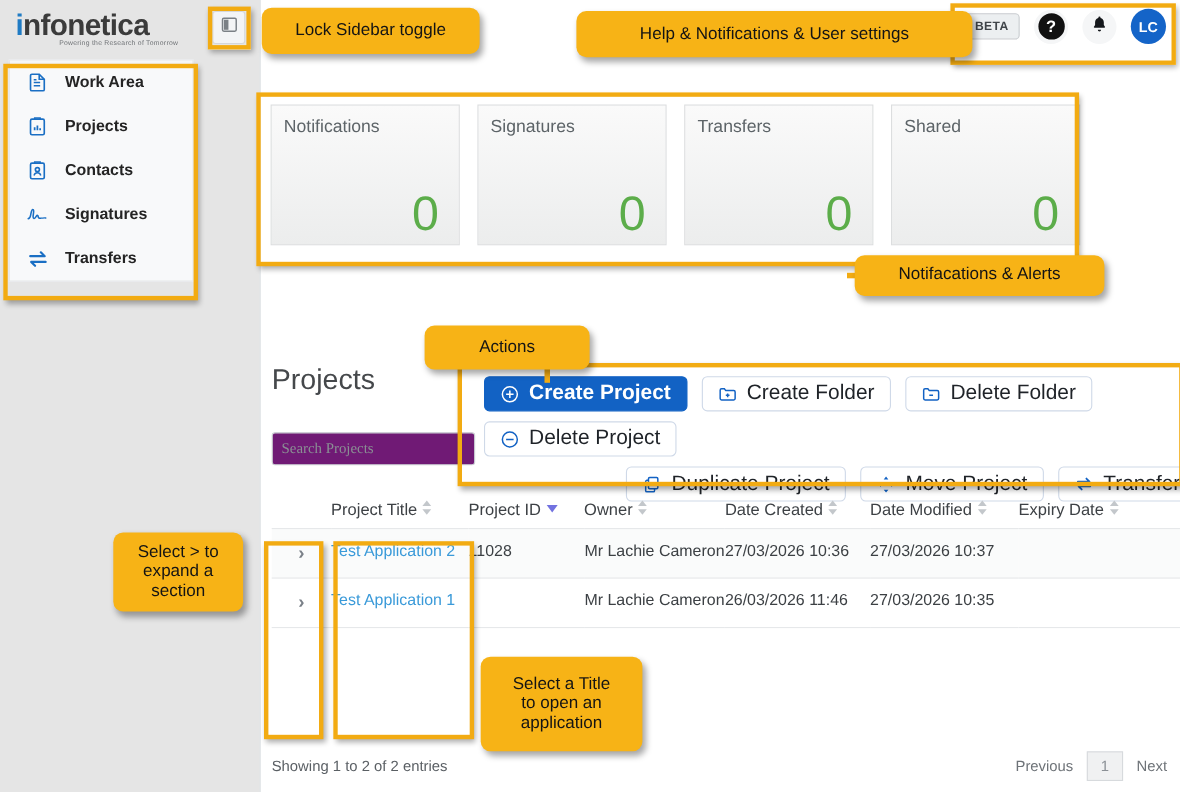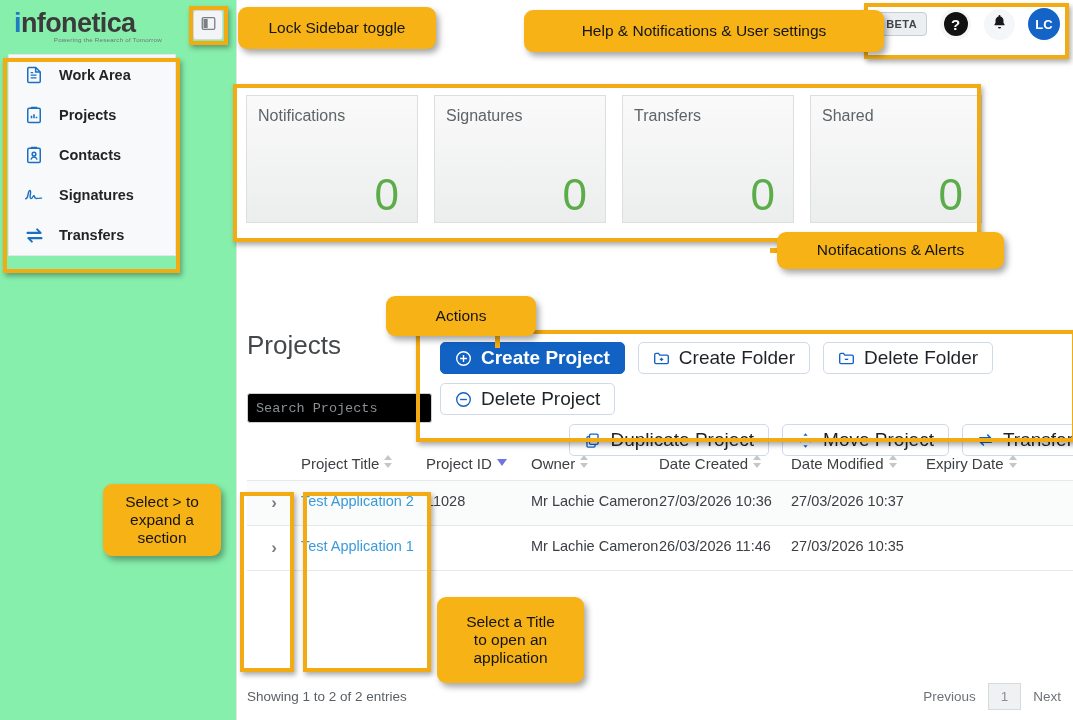--- a/index.html
+++ b/index.html
@@ -7,21 +7,21 @@
     width: 1073px; height: 720px;
     font-family: "Liberation Sans", sans-serif;
     background: #ffffff;
     overflow: hidden;
   }
   #root { position: relative; width: 1073px; height: 720px; background: #ffffff; }
 
   
   .sidebar {
     position: absolute; left: 0; top: 0; width: 237px; height: 720px;
-    background: #86efac; border-right: 1px solid #e2e5e8;
+    background: #e5e5e5; border-right: 1px solid #e2e5e8;
   }
   .logo-wrap {
     position: absolute; left: 14px; top: 8px; width: 150px; height: 38px;
   }
   .logo-text {
     font-size: 27px; font-weight: 700; letter-spacing: -0.6px;
     color: #3b3b3b; line-height: 30px;
   }
   .logo-text .ic { color: #1f7bc4; }
   .logo-tag {
@@ -89,22 +89,22 @@
 
   
   .page-title {
     position: absolute; left: 247px; top: 330px;
     font-size: 26px; color: #45484b; font-weight: 400;
   }
   .search-box {
     position: absolute; left: 247px; top: 393px;
     width: 185px; height: 30px;
     border: 1px solid #ccd0d4; border-radius: 3px;
-    background: #000000; font-size: 13.5px; color: #8a8f94;
-    padding: 0 8px; font-family: Liberation Mono, monospace;
+    background: #701a75; font-size: 13.5px; color: #8a8f94;
+    padding: 0 8px; font-family: Liberation Serif, serif;
   }
   .search-box::placeholder { color: #8a8f94; }
 
   .actions {
     position: absolute; left: 440px; top: 342px;
     width: 650px; display: flex; flex-wrap: wrap; gap: 9px 13px;
   }
   .act-btn {
     display: flex; align-items: center; gap: 9px;
     height: 32px; padding: 0 14px; border-radius: 5px;
@@ -138,21 +138,21 @@
     font-size: 14.5px; color: #3c4044; padding: 12px 0;
     vertical-align: top; border-top: 1px solid #e6e8ea;
   }
   .tbl tbody tr:first-child { background: #fafbfb; }
   .tbl tbody tr:last-child td { border-bottom: 1px solid #e6e8ea; }
   .chev { color: #7a8088; font-size: 17px; font-weight: 700; cursor: pointer; }
   .lnk { color: #3a9ad9; cursor: pointer; }
   .col-exp { width: 54px; text-align: center; }
   .col-title { width: 125px; }
   .col-pid { width: 105px; }
-  .col-owner { width: 128px; }
+  .col-owner { width: 128px; text-align: center; }
   .col-dc { width: 132px; }
   .col-dm { width: 135px; }
 
   .foot {
     position: absolute; left: 247px; top: 683px; width: 826px;
     display: flex; justify-content: space-between; align-items: center;
   }
   .foot-info { font-size: 13.5px; color: #5a5f64; }
   .pager { display: flex; align-items: center; gap: 0; }
   .pg { font-size: 13.5px; color: #6e7378; padding: 0 12px; cursor: pointer; }

